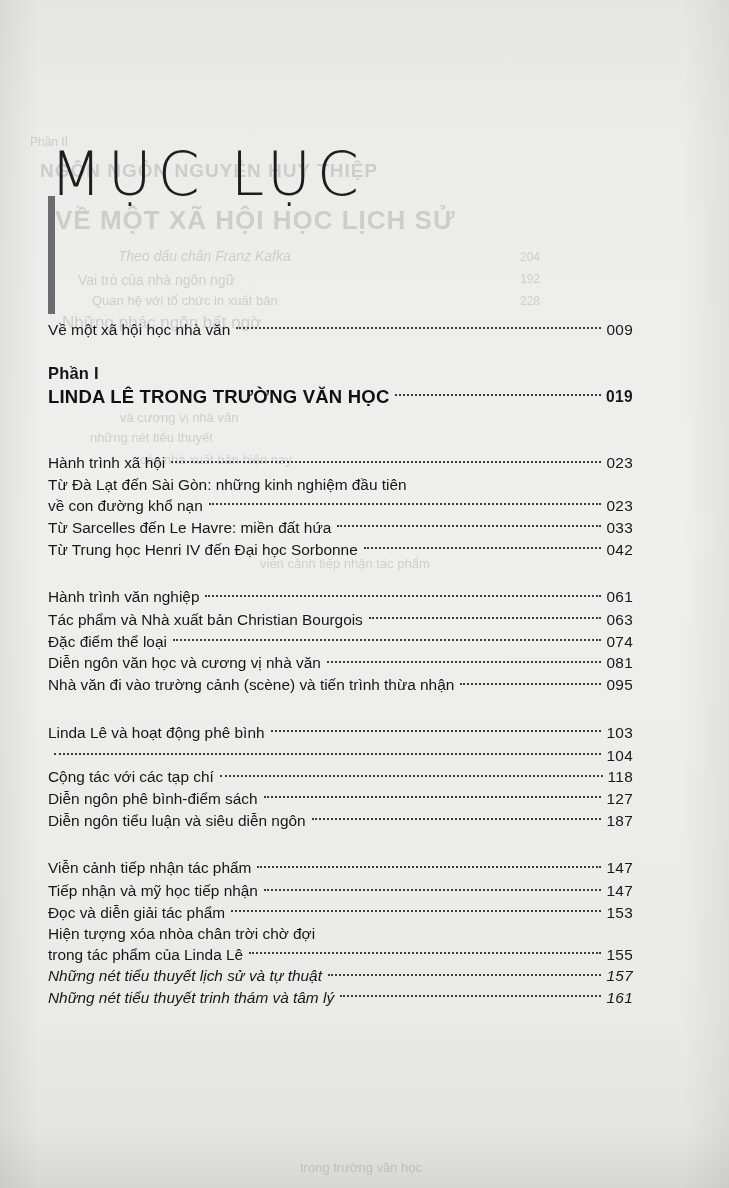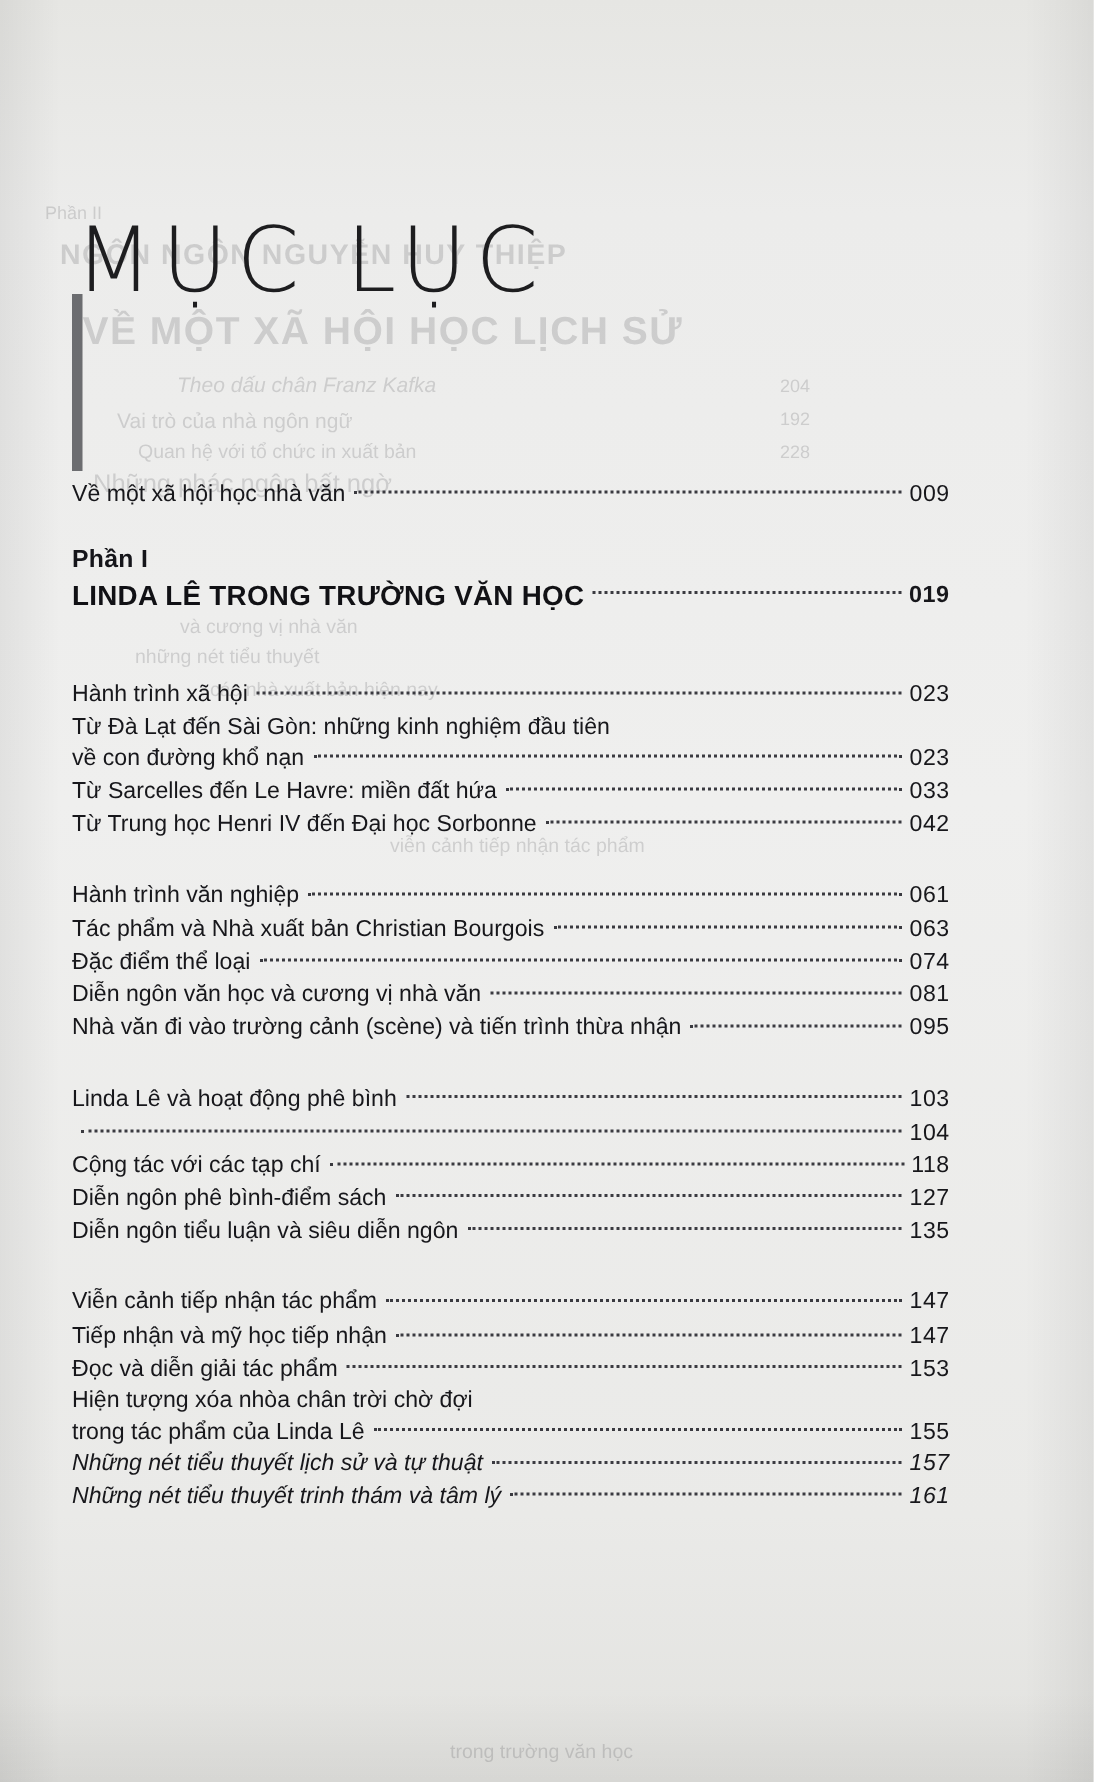--- a/index.html
+++ b/index.html
@@ -271,21 +271,21 @@
           <span class="pg">118</span>
         </div>
         <div class="row">
           <span class="txt">Diễn ngôn phê bình-điểm sách</span>
           <span class="dots"></span>
           <span class="pg">127</span>
         </div>
         <div class="row">
           <span class="txt">Diễn ngôn tiểu luận và siêu diễn ngôn</span>
           <span class="dots"></span>
-          <span class="pg">135</span>
+          <span class="pg">187</span>
         </div>
       </div>
 
       <div class="blk group">
         <div class="row hdr">
           <span class="txt">Viễn cảnh tiếp nhận tác phẩm</span>
           <span class="dots"></span>
           <span class="pg">147</span>
         </div>
         <div class="row group-sub">

